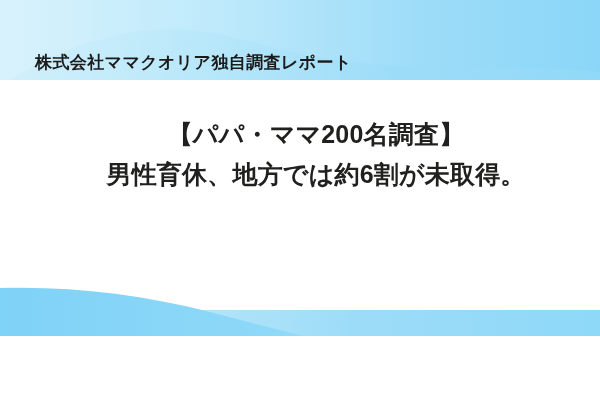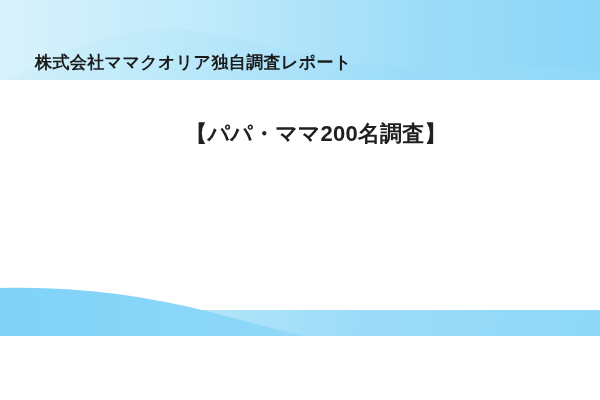--- a/index.html
+++ b/index.html
@@ -51,21 +51,21 @@
   
   .headline {
     position: absolute;
     left: 0;
     top: 114px;
     width: 600px;
     z-index: 5;
     text-align: center;
   }
   .headline-line {
-    font-size: 22px;
+    font-size: 25px;
     font-weight: bold;
     color: #20201f;
     line-height: 40px;
     letter-spacing: 0.2px;
     white-space: nowrap;
     padding-left: 32px;
   }
 
   
   .logo {
@@ -119,16 +119,17 @@
 
     <path d="M0,288 C70,286 140,294 210,312 C290,333 360,352 440,357 C500,361 550,360 600,356 V400 H0 Z" fill="url(#botBlue)"></path>
   </svg>
 
   <div class="header">
     <div class="header-title">株式会社ママクオリア独自調査レポート</div>
   </div>
 
   <div class="headline">
     <div class="headline-line">【パパ・ママ200名調査】</div>
+    <div class="headline-line">男性育休、地方では約6割が未取得。</div>
   </div>
 
 
 </div>
 
 </body></html>

